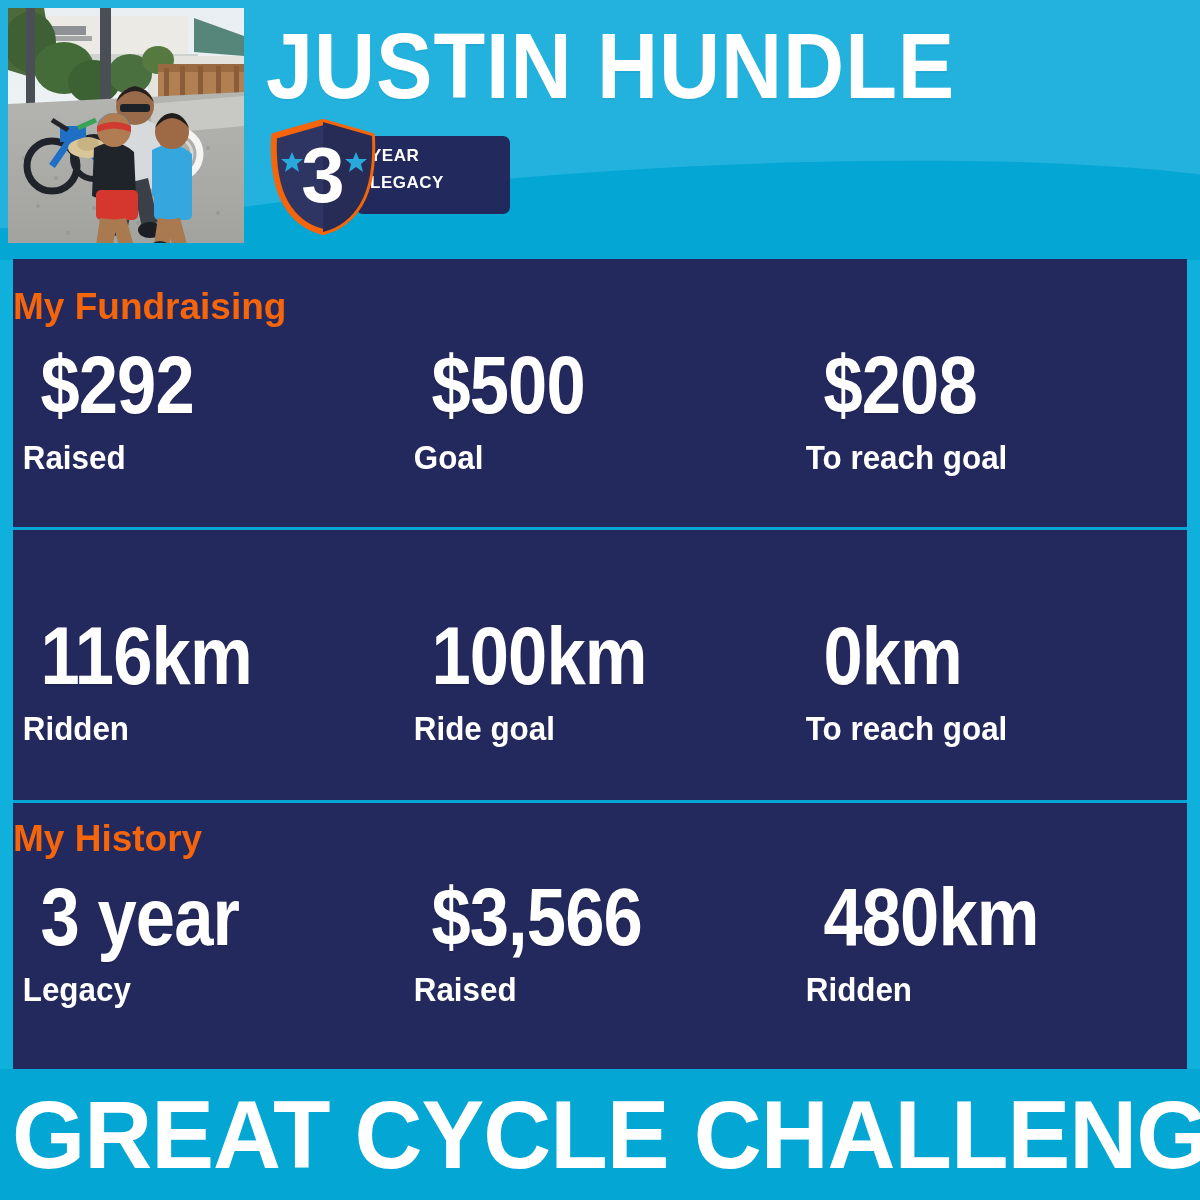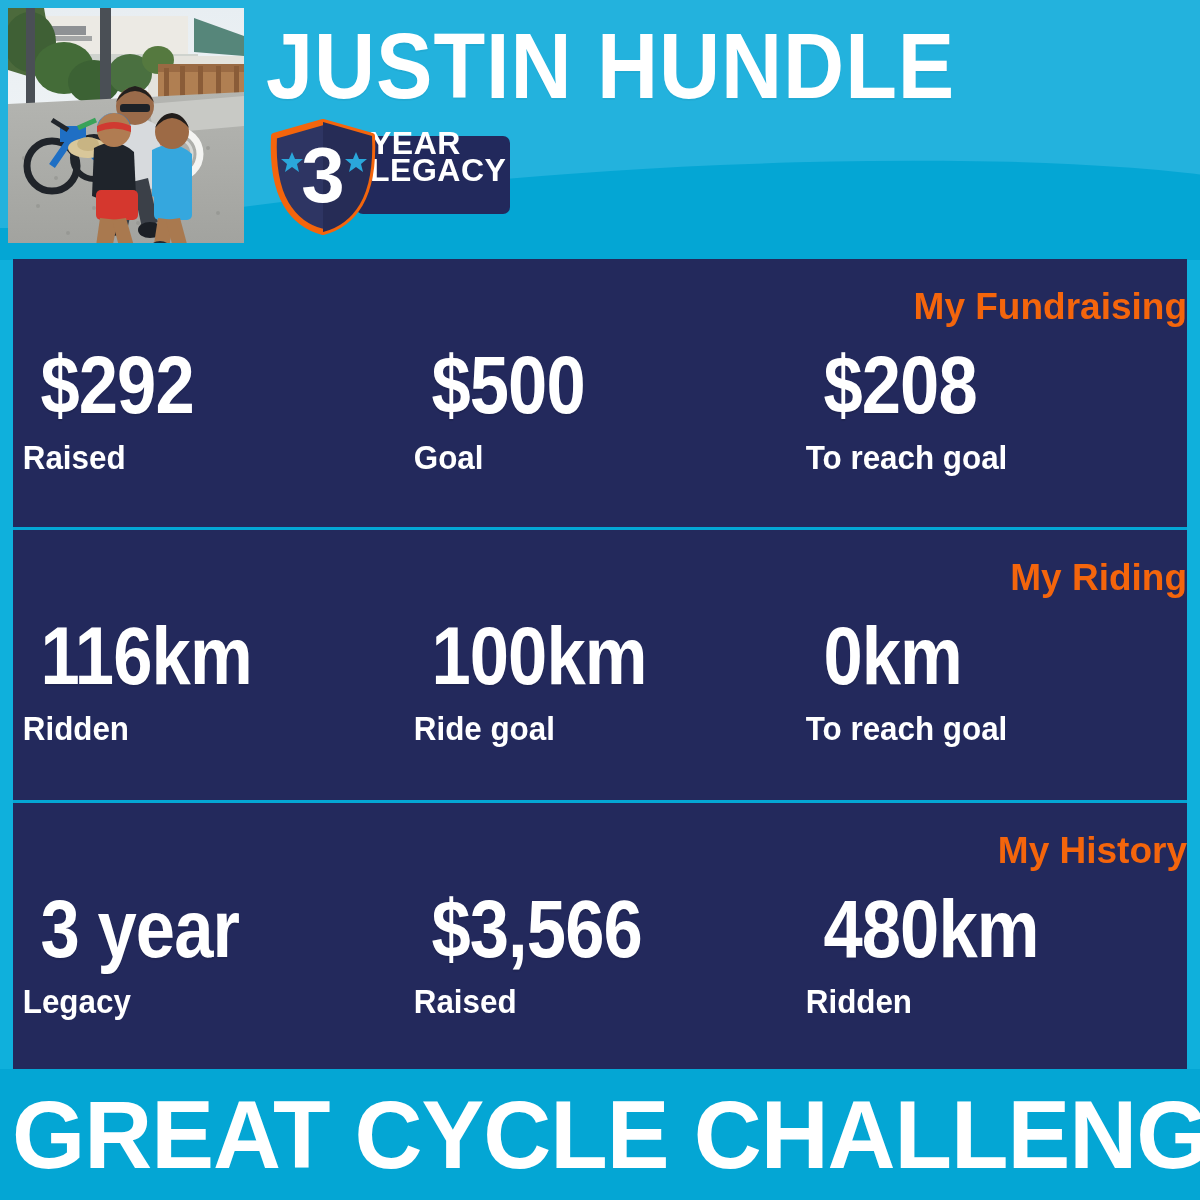--- a/index.html
+++ b/index.html
@@ -93,25 +93,25 @@
     left: 92px;
     top: 18px;
     width: 154px;
     height: 78px;
     background: #22295c;
     border-radius: 7px;
   }
   .badge-plate-text {
     position: absolute;
     left: 106px;
-    top: 12px;
+    top: 24px;
     width: 140px;
     color: #ffffff;
     font-weight: 700;
-    font-size: 32px;
+    font-size: 17px;
     line-height: 27px;
     letter-spacing: 0.5px;
   }
   .badge-shield { position: absolute; left: 0; top: 0; width: 118px; height: 118px; }
 
   
   .panel {
     position: absolute;
     left: 13px;
     top: 259px;
@@ -119,38 +119,38 @@
     height: 810px;
     background: #23295c;
   }
   .section {
     position: absolute;
     left: 0;
     width: 1174px;
   }
   .section-1 { top: 0;   height: 268px; }
   .section-2 { top: 271px; height: 270px; }
-  .section-3 { top: 544px; height: 234px; }
+  .section-3 { top: 532px; height: 234px; }
 
   .divider {
     position: absolute;
     left: 0;
     width: 1174px;
     height: 3px;
     background: #04a6d4;
   }
   .divider-1 { top: 268px; }
   .divider-2 { top: 541px; }
 
   .section-title {
     position: absolute;
     left: 0;
     top: 28px;
     width: 1174px;
-    text-align: right;
+    text-align: left;
     color: #f4650c;
     font-weight: 700;
     font-size: 37px;
     line-height: 40px;
   }
 
   .stats-row {
     position: absolute;
     left: 0;
     top: 78px;
@@ -359,21 +359,20 @@
         <div class="stat">
           <div class="stat-value">$208</div>
           <div class="stat-label">To reach goal</div>
         </div>
       </div>
     </div>
 
     <div class="divider divider-1"></div>
 
     <div class="section section-2">
-      <div class="section-title">My Riding</div>
       <div class="stats-row">
         <div class="stat">
           <div class="stat-value">116km</div>
           <div class="stat-label">Ridden</div>
         </div>
         <div class="stat">
           <div class="stat-value">100km</div>
           <div class="stat-label">Ride goal</div>
         </div>
         <div class="stat">

